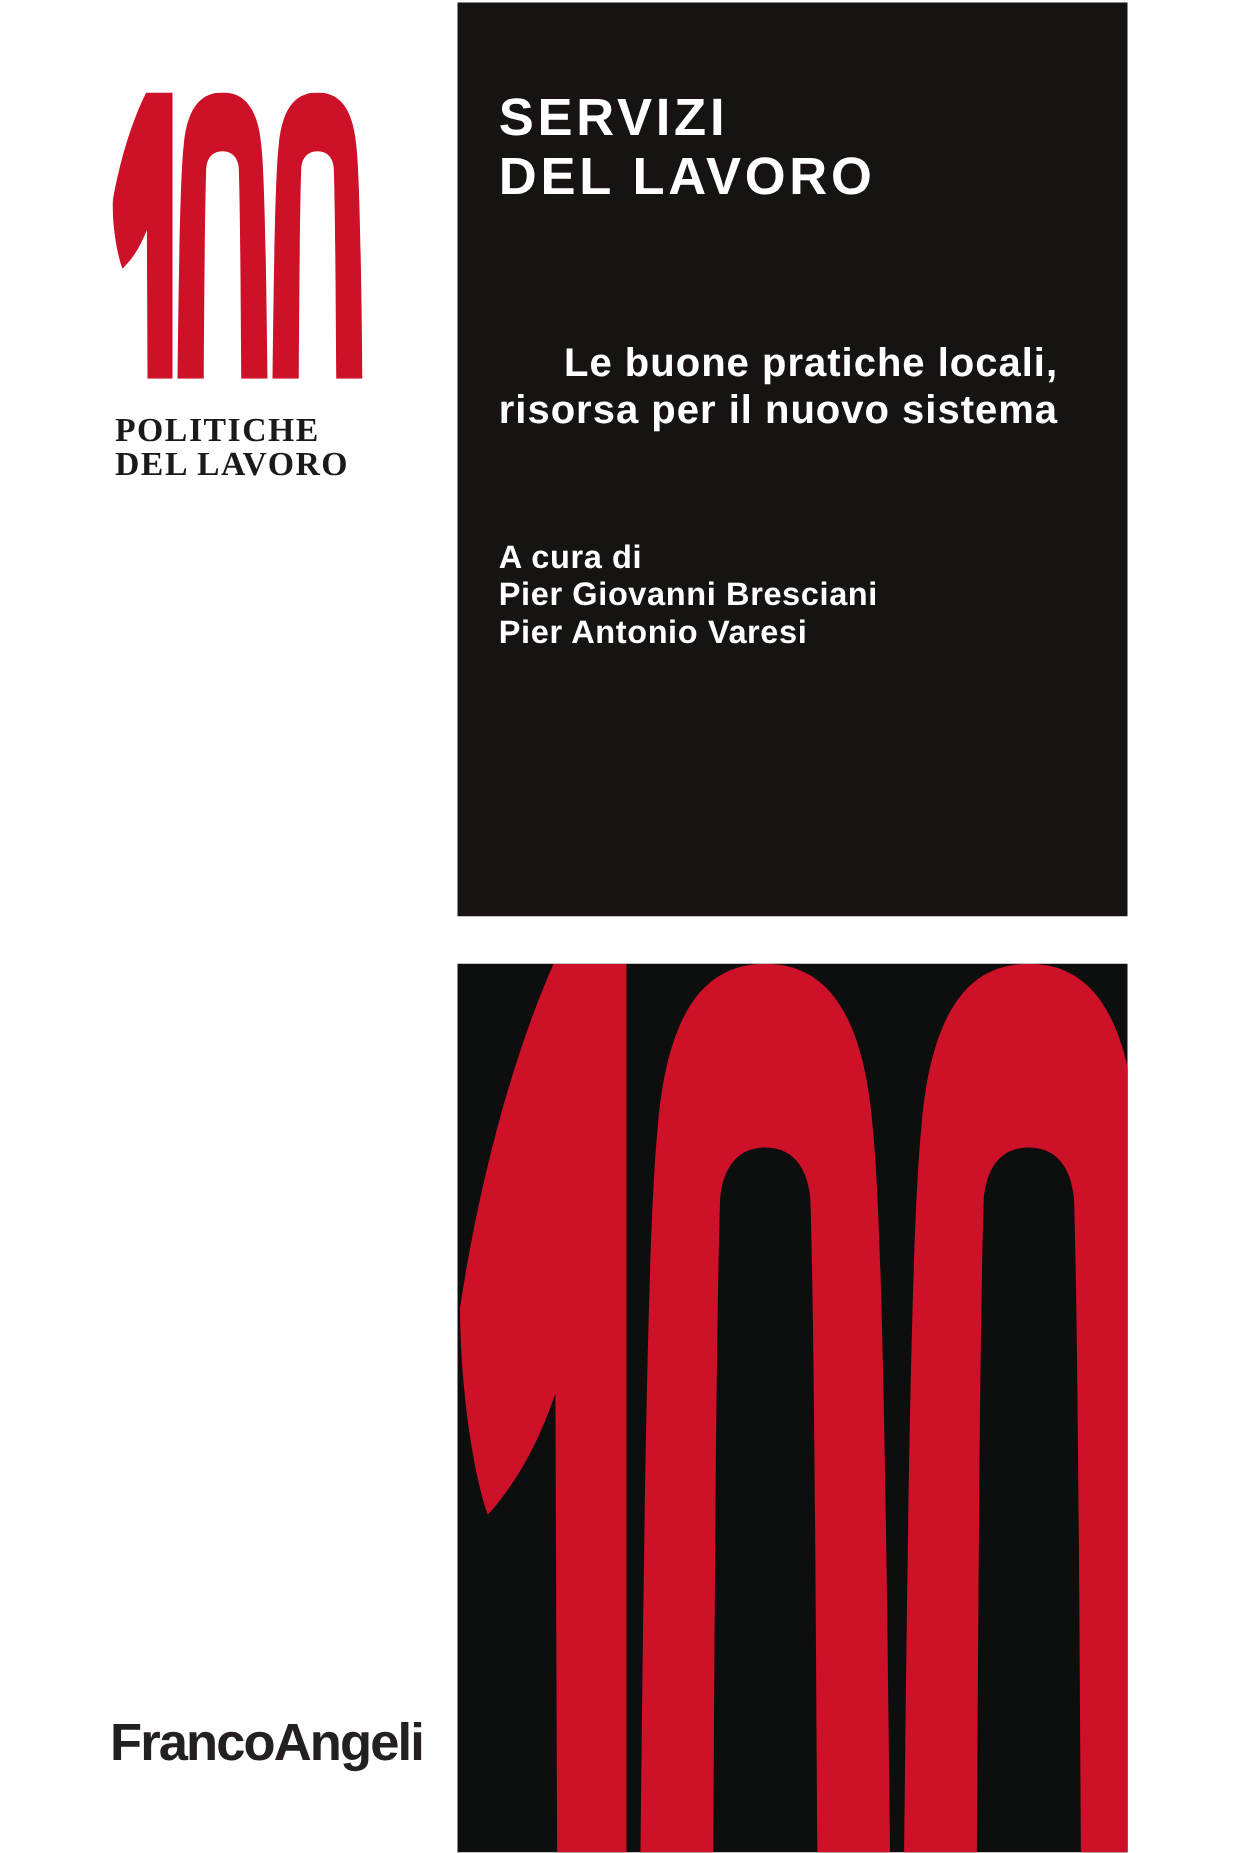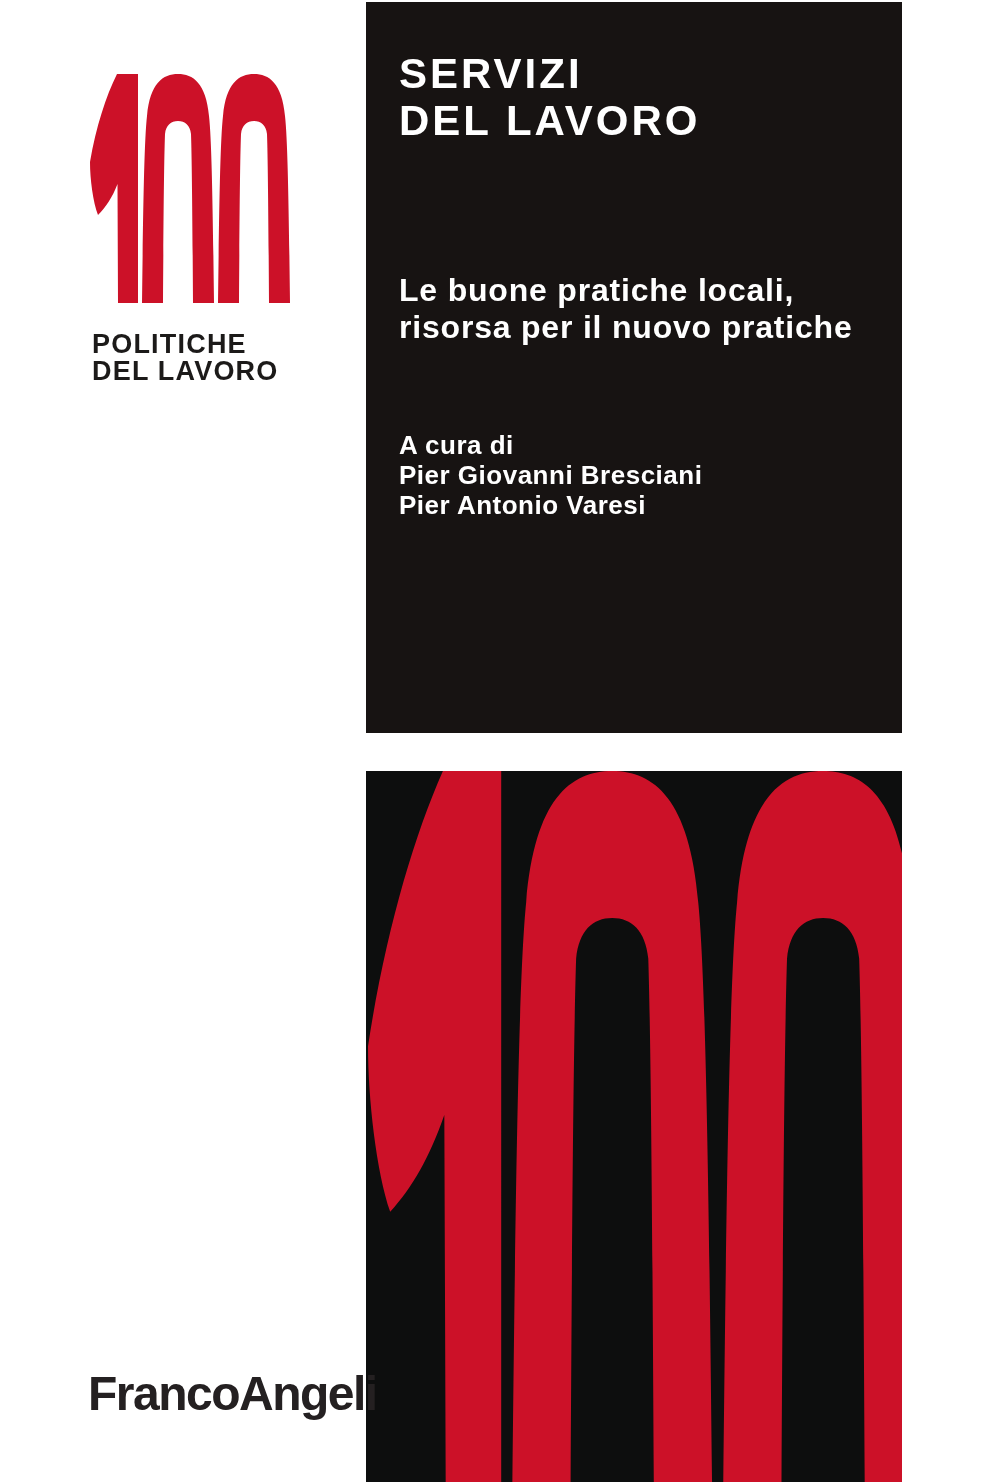--- a/index.html
+++ b/index.html
@@ -20,59 +20,61 @@
     position:absolute;left:2px;top:0;
     width:555px;height:716px;
     color:var(--red,#cc1128);
     display:block;
   }
   .series-label{
     position:absolute;left:92px;top:331px;
     font-size:27px;line-height:27px;font-weight:700;
     letter-spacing:1.2px;
     color:var(--ink,#1c1a19);
+    font-family:Liberation Serif, serif;
   }
   .series-label div{white-space:nowrap;}
   
   .title-panel{
     position:absolute;left:366px;top:2px;
     width:536px;height:731px;
     background:var(--box-top,#171312);
   }
   .book-title{
-    position:absolute;left:33px;top:48px;
+    position:absolute;left:33px;top:68px;
     font-size:42px;line-height:47px;font-weight:700;
     letter-spacing:3px;
     color:var(--title-text,#fff);
   }
   .book-subtitle{
     position:absolute;left:33px;top:270px;
     font-size:32px;line-height:37px;font-weight:700;
     letter-spacing:0.8px;
     color:var(--title-text,#fff);
+    text-align:right;
   }
   .book-authors{
     position:absolute;left:33px;top:407px;
     font-size:26px;line-height:30px;font-weight:700;
     letter-spacing:0.5px;
     color:var(--title-text,#fff);
     margin-top:21px;
   }
   .book-title div,.book-subtitle div,.book-authors div{white-space:nowrap;}
   
   .bottom-panel{
     position:absolute;left:366px;top:771px;
     width:536px;height:711px;
     background:var(--box-bottom,#0d0e0e);
     overflow:hidden;
   }
   
   .publisher{
     position:absolute;left:88px;top:1373px;
-    font-size:48px;line-height:42px;font-weight:700;
+    font-size:42px;line-height:42px;font-weight:700;
     letter-spacing:-1.5px;
     color:var(--publisher-ink,#242021);
     white-space:nowrap;
     text-align:right;
   }
 </style>
 </head>
 <body>
 
 <div class="cover">
@@ -104,21 +106,21 @@
     <div>DEL LAVORO</div>
   </div>
 
   <div class="title-panel">
     <div class="book-title">
       <div>SERVIZI</div>
       <div>DEL LAVORO</div>
     </div>
     <div class="book-subtitle">
       <div>Le buone pratiche locali,</div>
-      <div>risorsa per il nuovo pratiche</div>
+      <div>risorsa per il nuovo sistema</div>
     </div>
     <div class="book-authors">
       <div>A cura di</div>
       <div>Pier Giovanni Bresciani</div>
       <div>Pier Antonio Varesi</div>
     </div>
   </div>
 
   <div class="bottom-panel">
     <svg class="giant-logo" viewBox="0 0 200 229" preserveAspectRatio="none" role="img">

